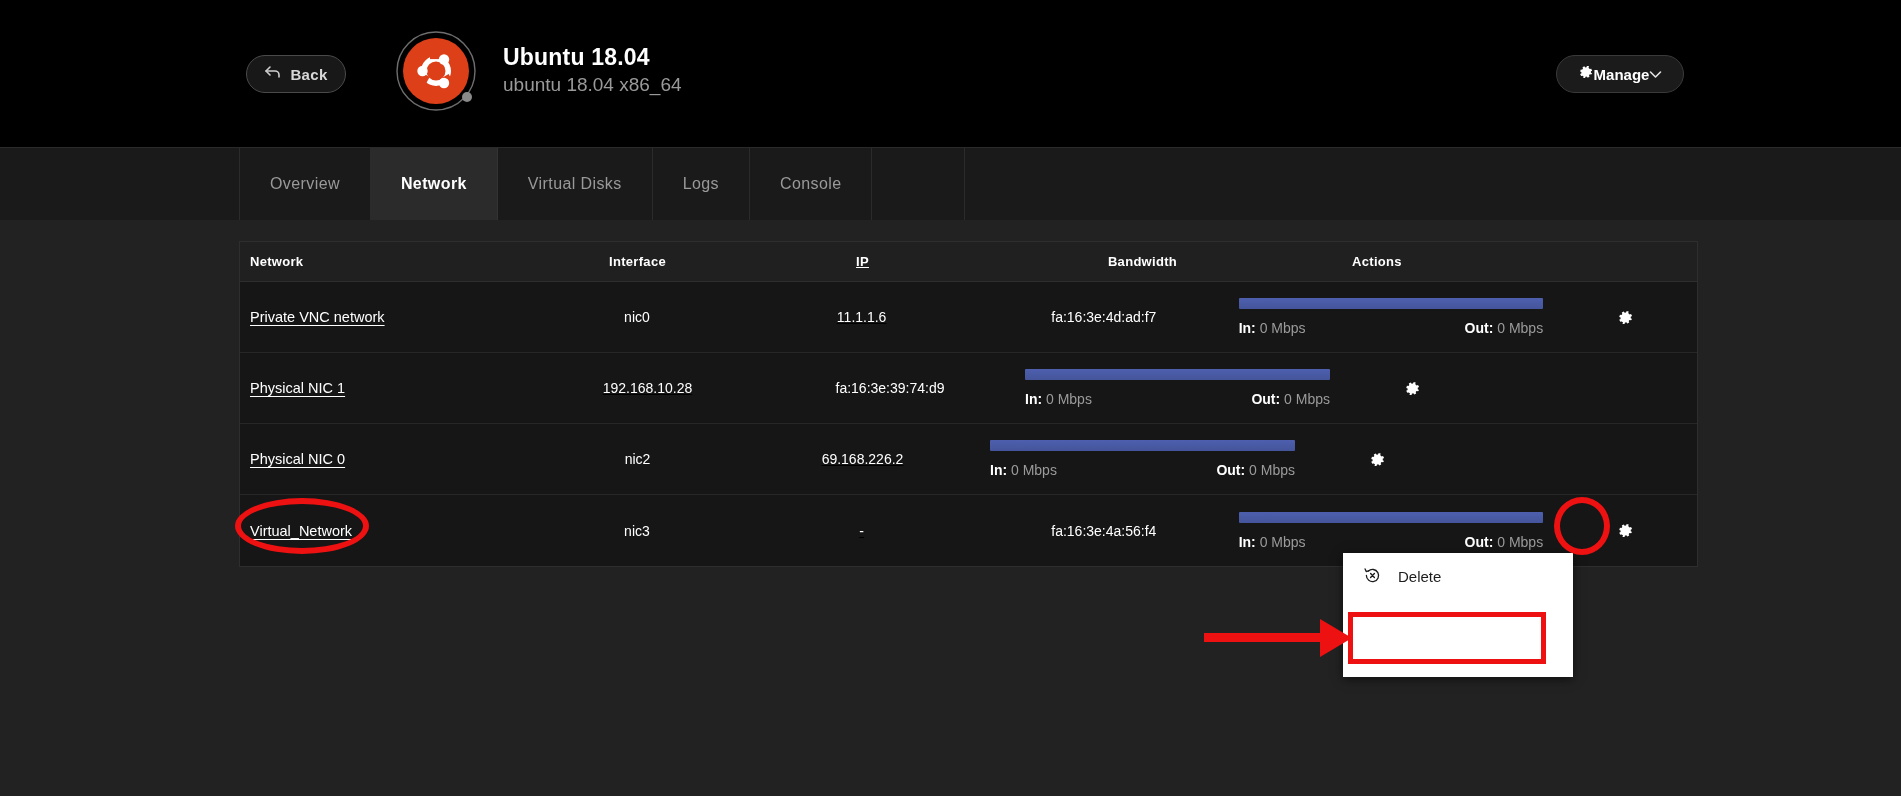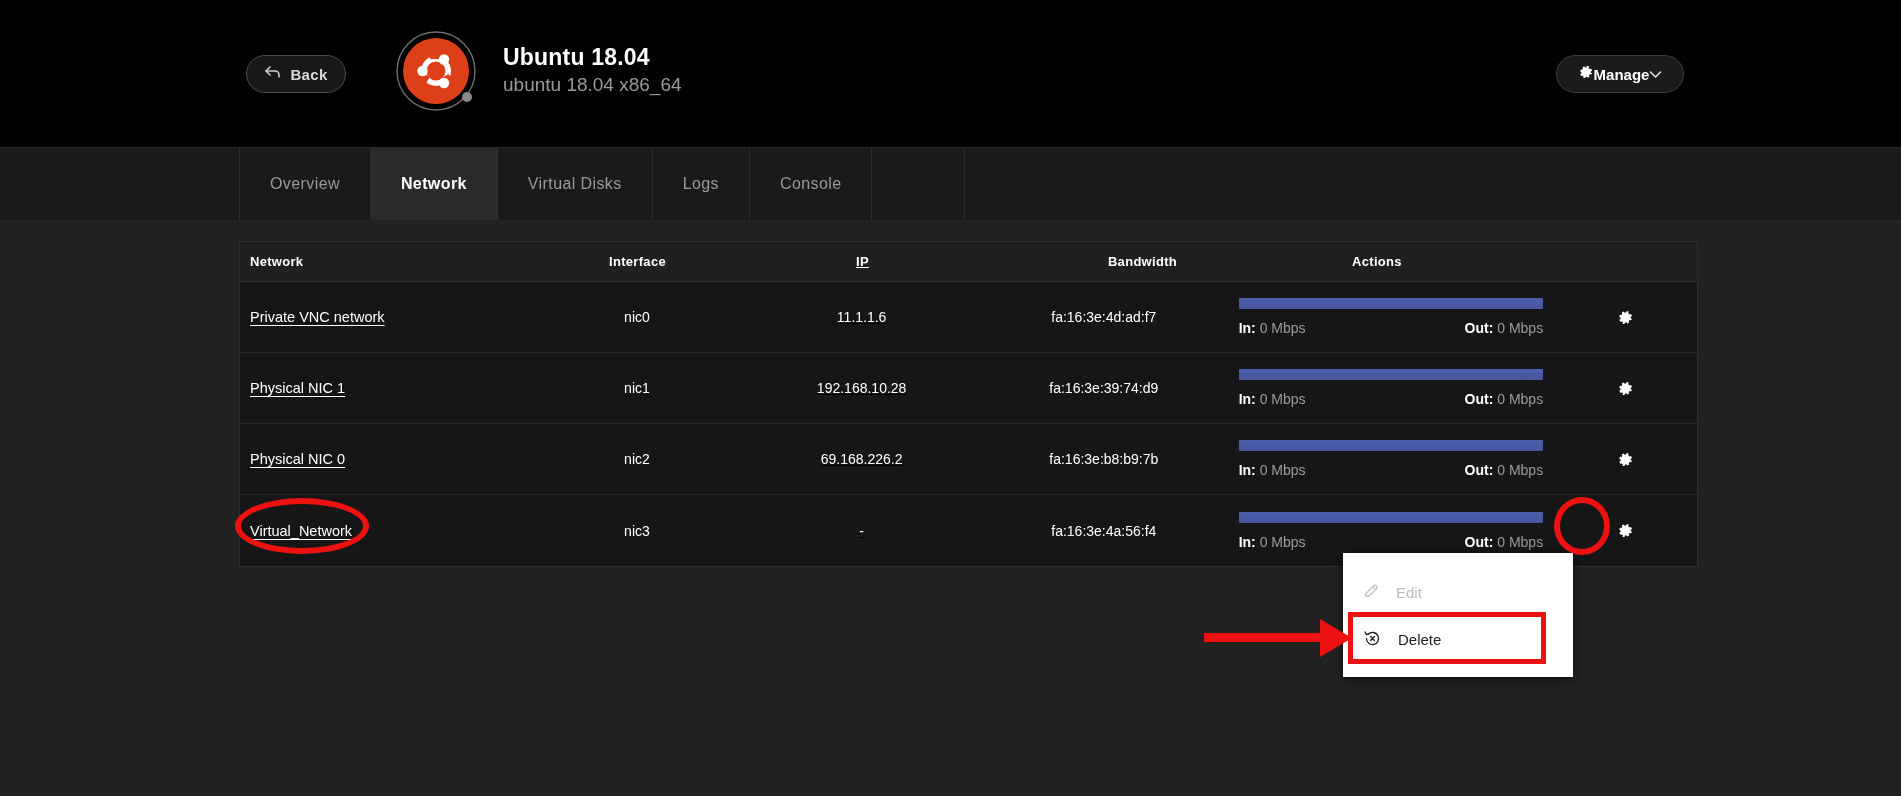--- a/index.html
+++ b/index.html
@@ -340,23 +340,20 @@
             a5 5 0 0 0 0 1.4l-1.3.6 1 2 1.4-.4a5 5 0 0 0 1.2 1L5.1 14h2l.4-1.3a5 5 0 0 0 1.3-.2
             l.9 1.2 1.8-1-.5-1.3a5 5 0 0 0 .8-1.1l1.4.2z"></path>
         </svg>
       </div>
     </div>
 
     <div class="trow tbody-row">
       <div class="cell c-network">
         <span class="net-link">Physical NIC 1</span>
       </div>
-      <div class="cell c-interface">
-        <span class="plain">nic1</span>
-      </div>
       <div class="cell c-ip">
         <span class="mono-ish">192.168.10.28</span>
       </div>
       <div class="cell c-mac">
         <span class="mono-ish">fa:16:3e:39:74:d9</span>
       </div>
       <div class="cell c-bandwidth">
         <div class="bw">
           <div class="bw-bar"></div>
           <div class="bw-labels">
@@ -381,23 +378,20 @@
     <div class="trow tbody-row">
       <div class="cell c-network">
         <span class="net-link">Physical NIC 0</span>
       </div>
       <div class="cell c-interface">
         <span class="plain">nic2</span>
       </div>
       <div class="cell c-ip">
         <span class="mono-ish">69.168.226.2</span>
       </div>
-      <div class="cell c-mac">
-        <span class="mono-ish">fa:16:3e:b8:b9:7b</span>
-      </div>
       <div class="cell c-bandwidth">
         <div class="bw">
           <div class="bw-bar"></div>
           <div class="bw-labels">
             <span><span class="k">In:</span>
               <span class="v">0 Mbps</span></span>
             <span><span class="k">Out:</span>
               <span class="v">0 Mbps</span></span>
           </div>
         </div>
@@ -443,30 +437,20 @@
             M14.2 9.3l-1.3-.6a5 5 0 0 0 0-1.4l1.3-.6-1-2-1.4.4a5 5 0 0 0-1.2-1L10.9 2H8.9
             l-.4 1.3a5 5 0 0 0-1.3.2L6.3 2.3l-1.8 1 .5 1.3a5 5 0 0 0-.8 1.1l-1.4-.2-.7 2 1.3.6
             a5 5 0 0 0 0 1.4l-1.3.6 1 2 1.4-.4a5 5 0 0 0 1.2 1L5.1 14h2l.4-1.3a5 5 0 0 0 1.3-.2
             l.9 1.2 1.8-1-.5-1.3a5 5 0 0 0 .8-1.1l1.4.2z"></path>
         </svg>
       </div>
     </div>
   </div>
 
   <div class="menu">
-    <div class="menu-item disabled first">
-      <span>
-        <svg width="17" height="17" viewBox="0 0 17 17">
-          <path d="M2.5 13 L3 10.4 L10.8 2.6 a1.4 1.4 0 0 1 2 0 l.8 .8 a1.4 1.4 0 0 1 0 2
-                   L5.8 13.2 z" fill="none" stroke="#c3c3c3" stroke-width="1.4" stroke-linejoin="round"></path>
-          <path d="M9.8 3.8 L13 7" fill="none" stroke="#c3c3c3" stroke-width="1.4"></path>
-        </svg>
-      </span>
-      <span>Edit</span>
-    </div>
     <div class="menu-item enabled">
       <span>
         <svg width="19" height="19" viewBox="0 0 19 19">
           <path d="M3.4 9.5 a6.1 6.1 0 1 0 1.9 -4.4" fill="none" stroke="#1d1d1d" stroke-width="1.3" stroke-linecap="round"></path>
           <path d="M2.1 2.9 L3.2 5.6 L6 4.7" fill="none" stroke="#1d1d1d" stroke-width="1.3" stroke-linecap="round" stroke-linejoin="round"></path>
           <path d="M7.6 7.6 L11.4 11.4 M11.4 7.6 L7.6 11.4" fill="none" stroke="#1d1d1d" stroke-width="1.4" stroke-linecap="round"></path>
         </svg>
       </span>
       <span>Delete</span>
     </div>

